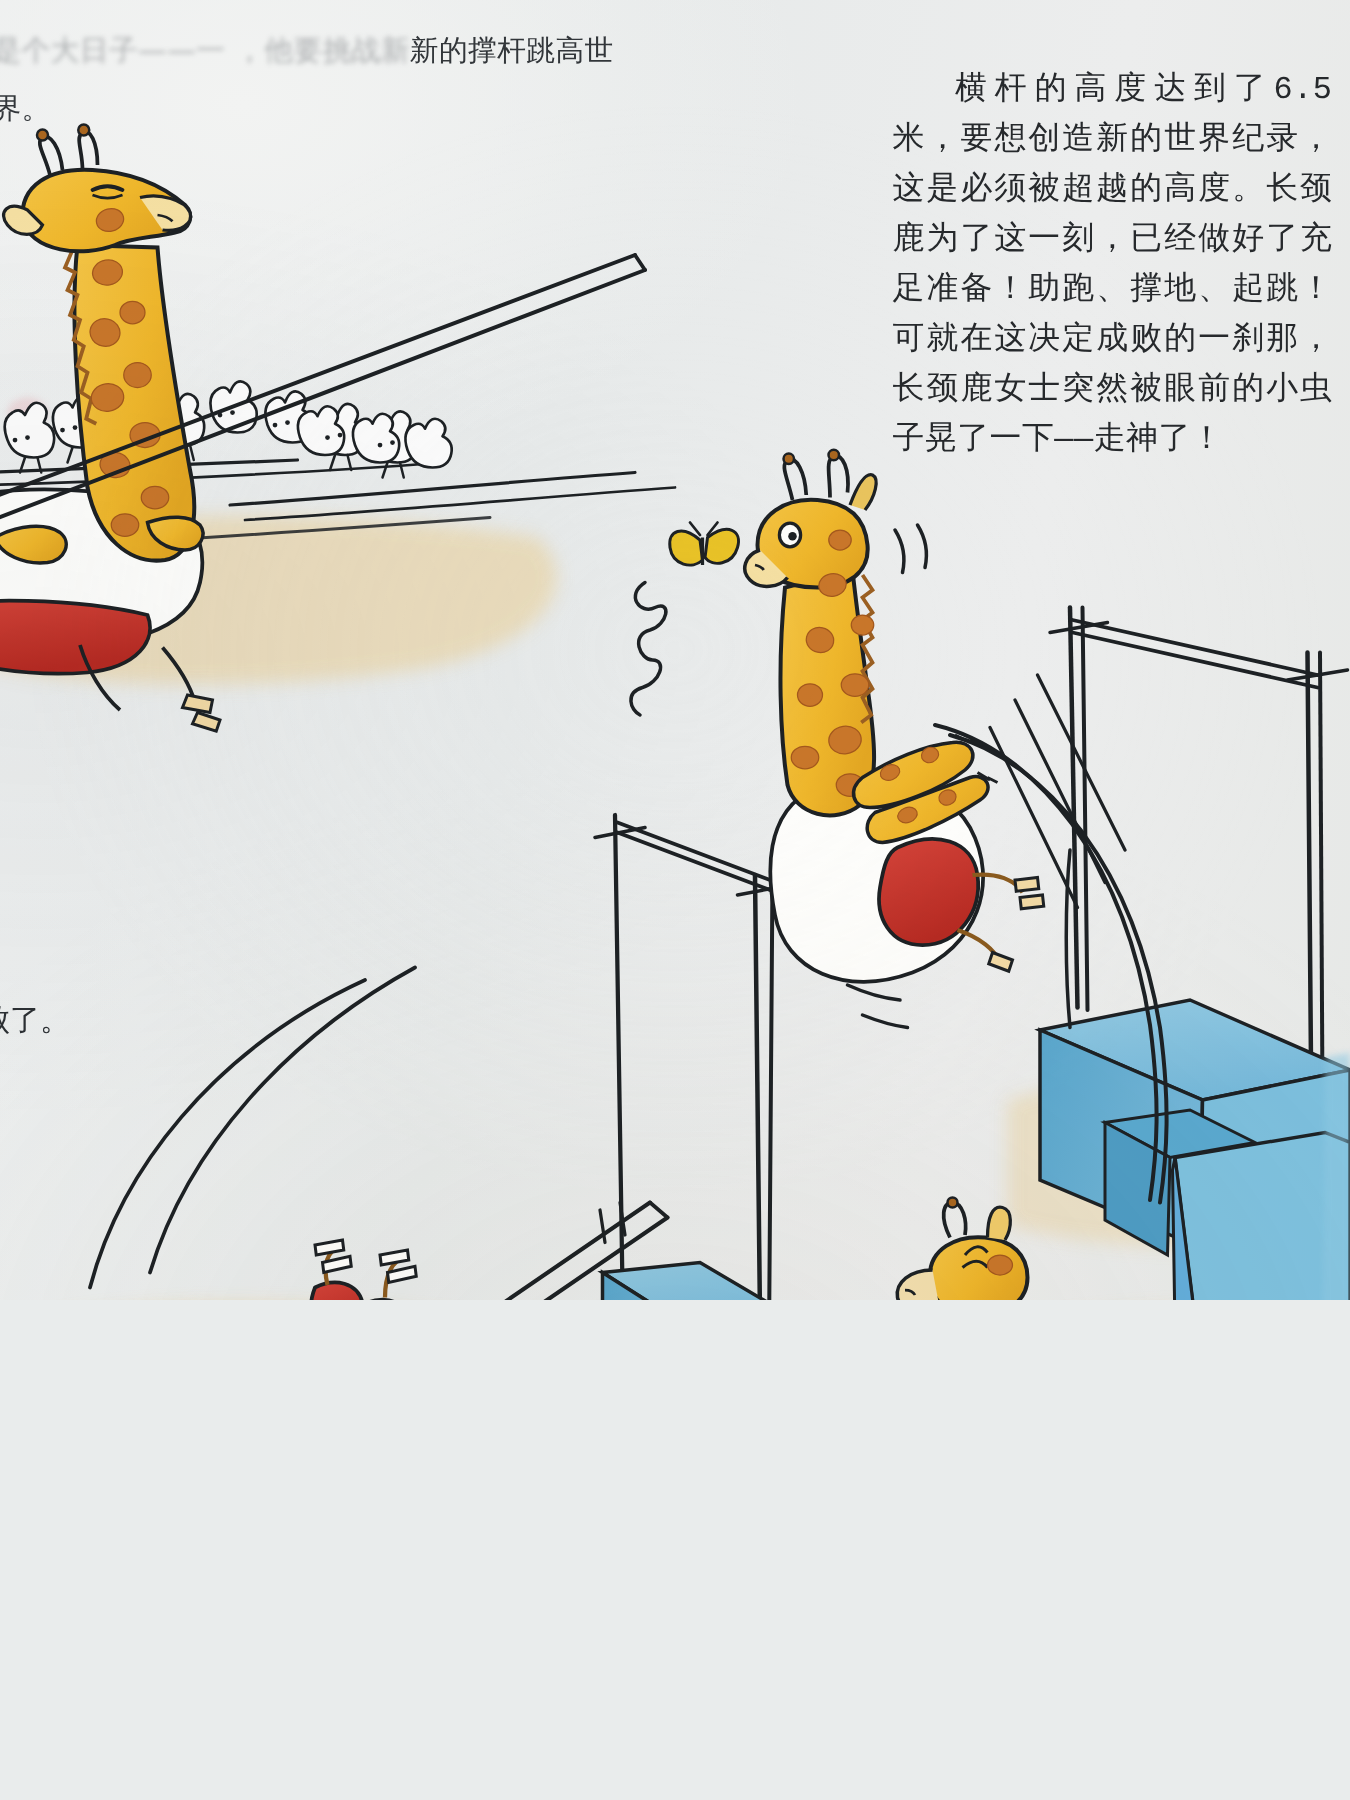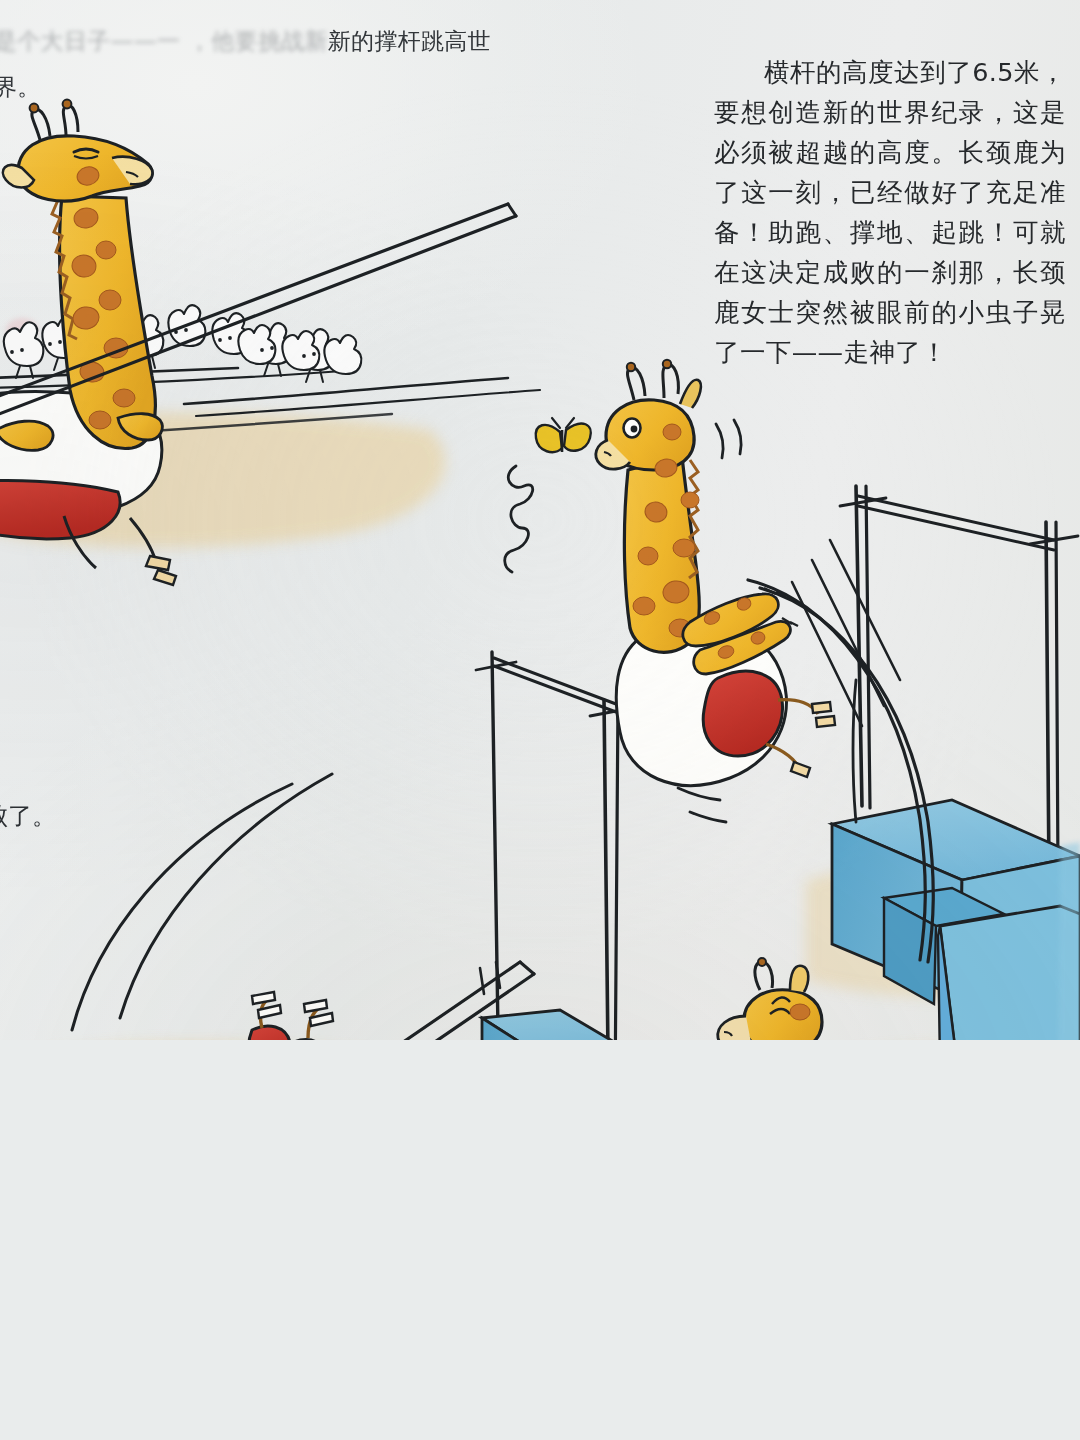--- a/index.html
+++ b/index.html
@@ -35,20 +35,21 @@
     color:#2b2f33;
     white-space:pre-wrap;
   }
   #body-text{
     left:714px;top:52px;width:352px;
     font-size:25.5px;line-height:40px;
     letter-spacing:.4px;
     text-align:justify;
     text-indent:50px;
     color:#26292c;
+    font-family:Liberation Mono, monospace;
   }
   #top-left-text{
     left:-6px;top:18px;width:520px;
     font-size:23px;line-height:46px;
     color:#32363a;
     letter-spacing:.3px;
   }
   #top-left-text .faded{
     color:rgba(60,66,72,.38);
     filter:blur(2.2px);

